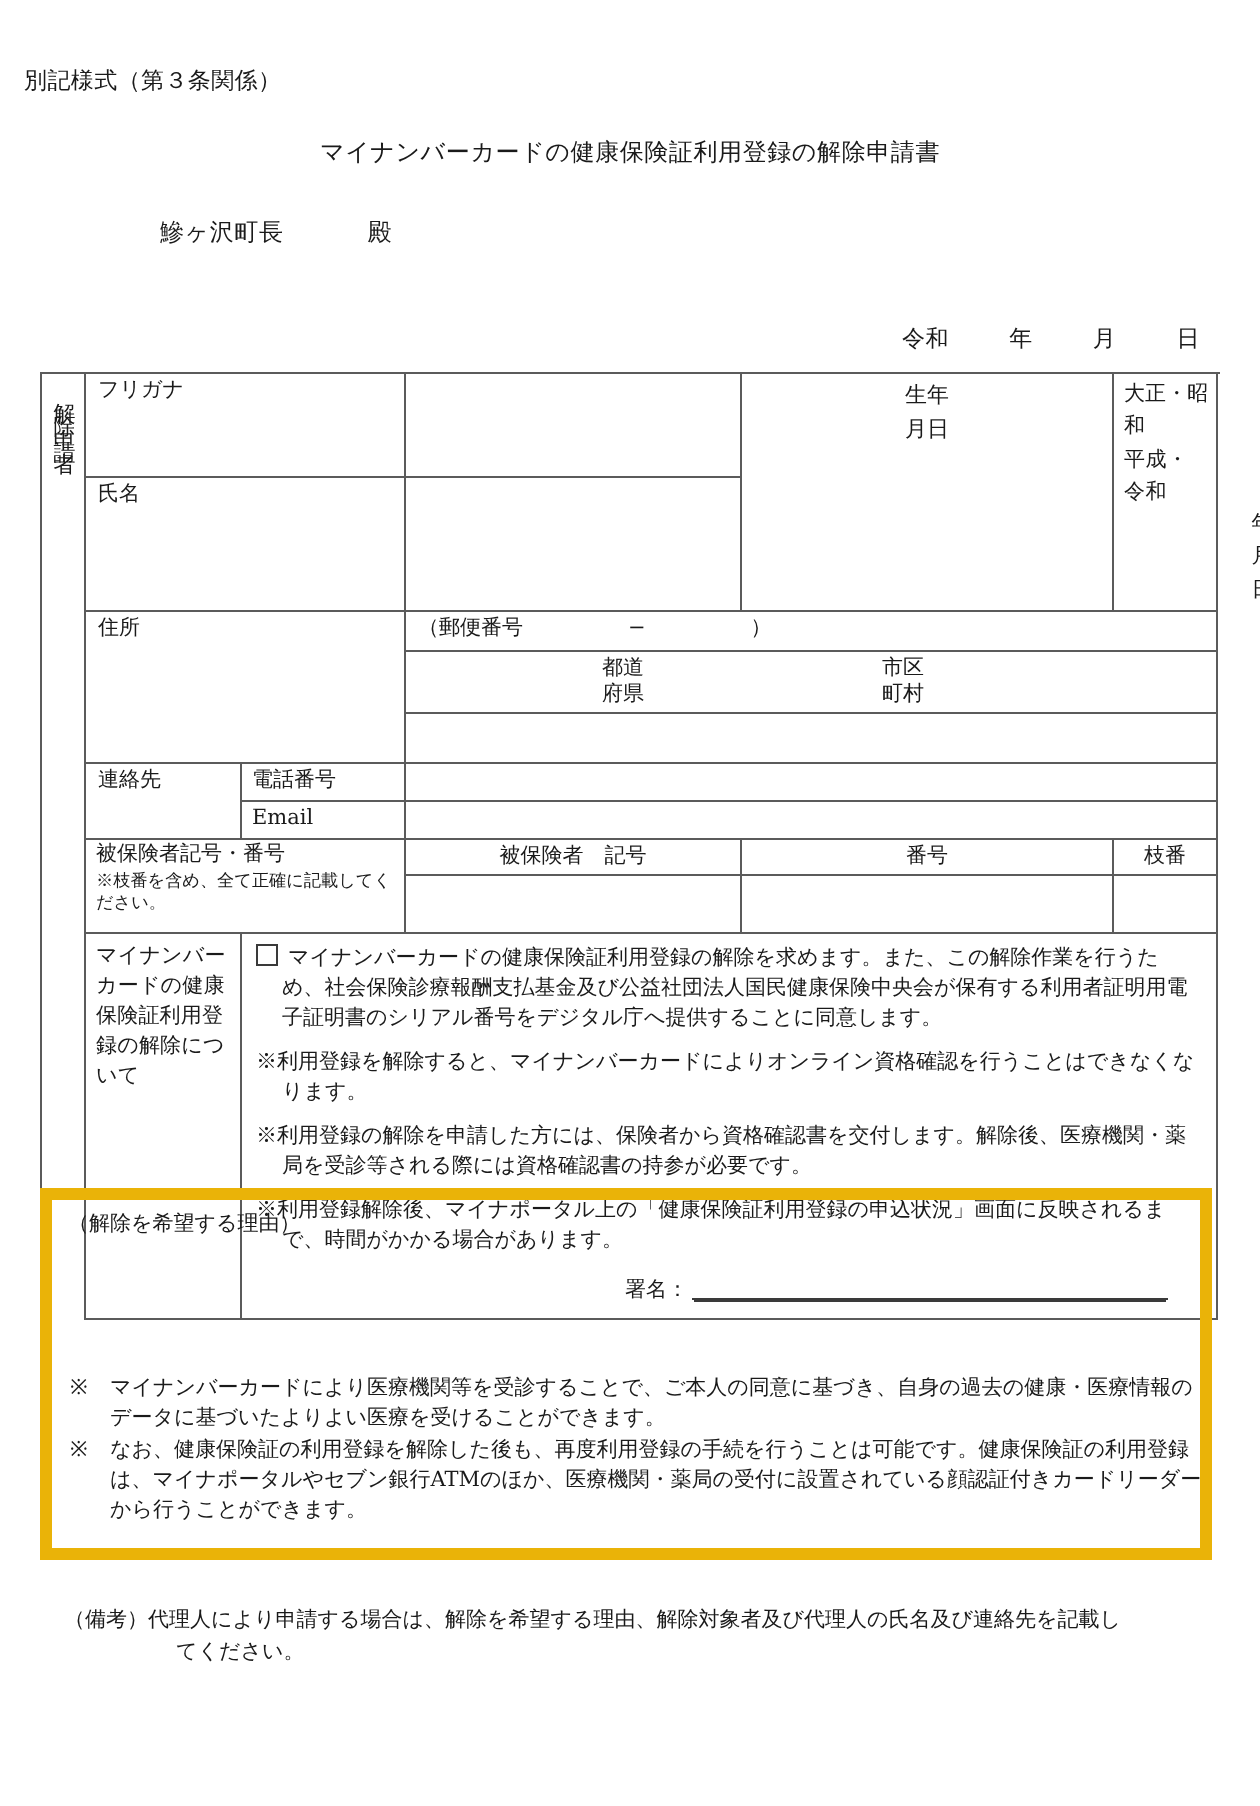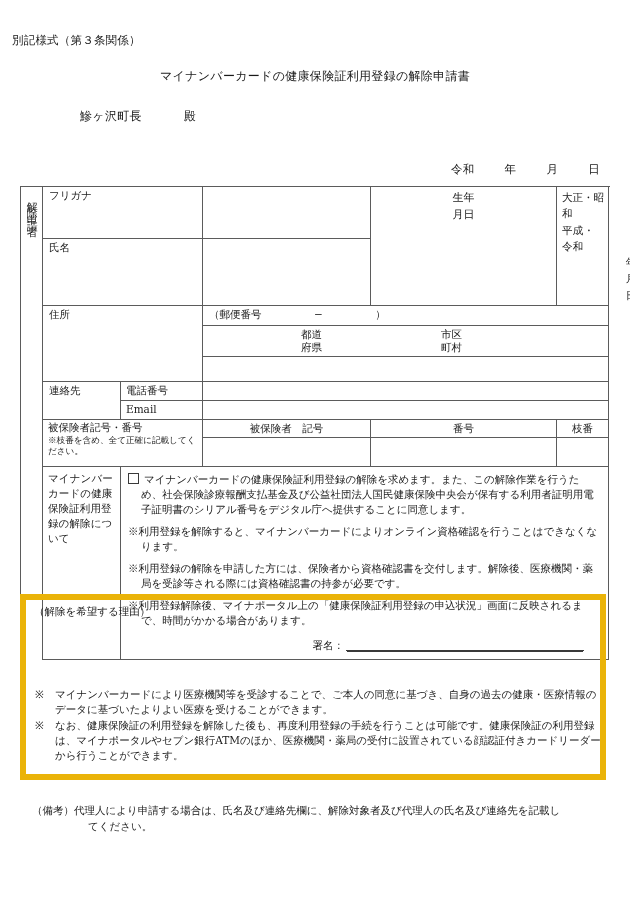--- a/index.html
+++ b/index.html
@@ -270,16 +270,16 @@
     <div class="reason-title">（解除を希望する理由）</div>
     <div style="position:absolute;left:8px;top:24px;width:566px;height:46px;"></div>
 
     <div class="notes">
       <p class="n"><span class="mk">※</span><span>マイナンバーカードにより医療機関等を受診することで、ご本人の同意に基づき、自身の過去の健康・医療情報のデータに基づいたよりよい医療を受けることができます。</span></p>
       <p class="n"><span class="mk">※</span><span>なお、健康保険証の利用登録を解除した後も、再度利用登録の手続を行うことは可能です。健康保険証の利用登録は、マイナポータルやセブン銀行ATMのほか、医療機関・薬局の受付に設置されている顔認証付きカードリーダーから行うことができます。</span></p>
     </div>
   </div>
 
   <div class="bikou">
-    <span>（備考）</span><span>代理人により申請する場合は、氏名及び連絡先欄に、解除対象者及び代理人の氏名及び連絡先を記載し</span><span class="b2">てください。</span>
+    <span>（備考）</span><span>代理人により申請する場合は、解除を希望する理由、解除対象者及び代理人の氏名及び連絡先を記載し</span><span class="b2">てください。</span>
   </div>
 
 </div>
 
 </body></html>

